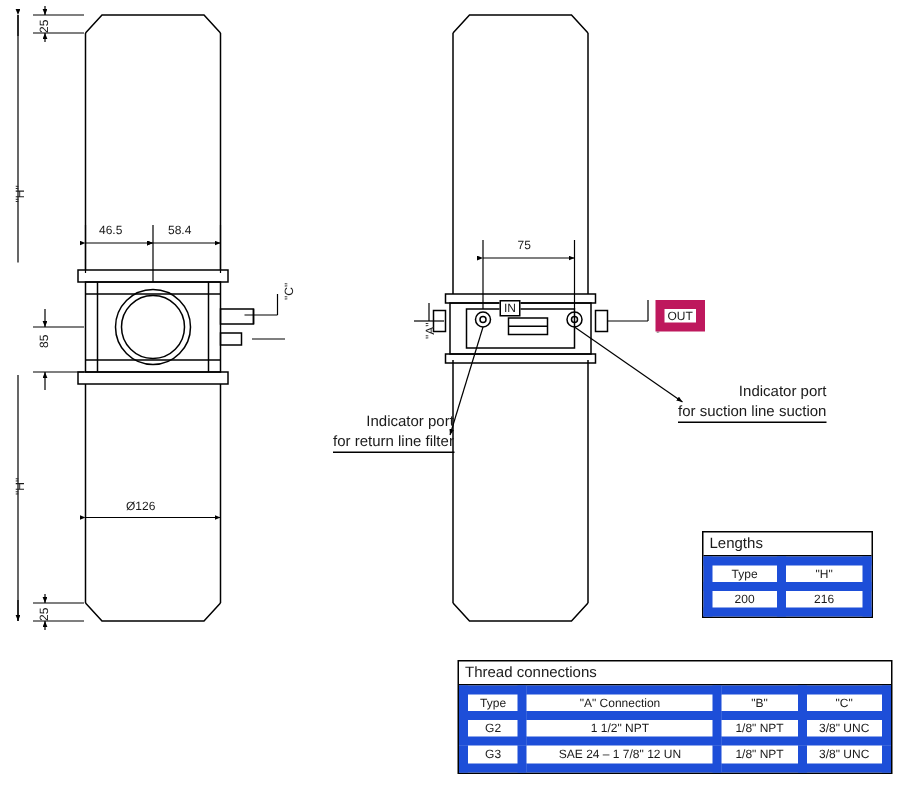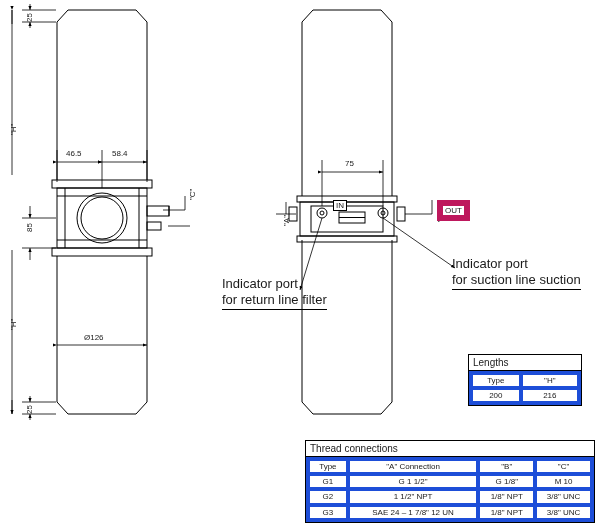--- a/index.html
+++ b/index.html
@@ -22,38 +22,38 @@
     box-sizing:border-box;
   }
   .tbl .cap{
     font-size:10px;
     padding:2px 4px;
     border-bottom:1px solid #000;
     font-family:"Liberation Sans", sans-serif;
   }
   table{border-collapse:collapse;width:100%;font-size:8px;}
   table td,table th{
-    border:4px solid #1d4ed8;
+    border:6px solid #1d4ed8;
     padding:1px 2px;
     text-align:center;
     font-weight:normal;
     line-height:1.15;
     white-space:nowrap;
   }
   #lengths-table{left:468px;top:354px;width:114px;}
   #lengths-table table td:nth-child(1){width:46%;}
   #thread-table{left:305px;top:440px;width:290px;}
   #thread-table table td:nth-child(1){width:14%;}
   #thread-table table td:nth-child(2){width:46%;}
   #thread-table table td:nth-child(3){width:20%;}
   #thread-table table td:nth-child(4){width:20%;}
 
   .lbl{position:absolute;font-size:8px;white-space:nowrap;line-height:1;}
   .lbl.rot{transform-origin:0 0;}
-  .callout{position:absolute;font-size:13px;line-height:1.25;white-space:nowrap;}
+  .callout{position:absolute;font-size:10px;line-height:1.25;white-space:nowrap;text-align:right;}
   .callout .u{border-bottom:1px solid #000;display:inline-block;}
   .port-lbl{position:absolute;font-size:8px;white-space:nowrap;margin-left:43px;}
 </style>
 </head>
 <body>
 
 <div class="stage">
 
   <svg viewBox="0 0 600 523">
     <defs>
@@ -221,26 +221,20 @@
     <div class="cap">Thread connections</div>
     <table>
       <tbody>
           <tr>
         <td>Type</td>
         <td>"A" Connection</td>
         <td>"B"</td>
         <td>"C"</td>
       </tr>
       <tr>
-        <td>G1</td>
-        <td>G 1 1/2"</td>
-        <td>G 1/8"</td>
-        <td>M 10</td>
-      </tr>
-      <tr>
         <td>G2</td>
         <td>1 1/2" NPT</td>
         <td>1/8" NPT</td>
         <td>3/8" UNC</td>
       </tr>
       <tr>
         <td>G3</td>
         <td>SAE 24 – 1 7/8" 12 UN</td>
         <td>1/8" NPT</td>
         <td>3/8" UNC</td>

